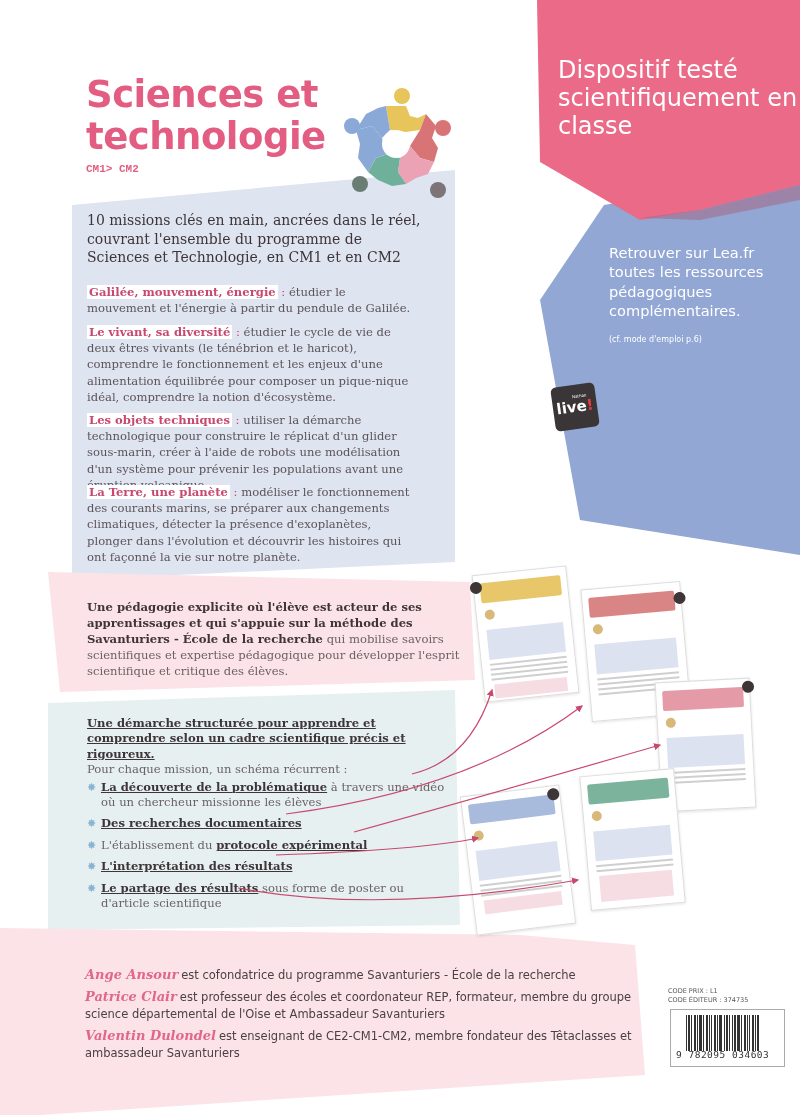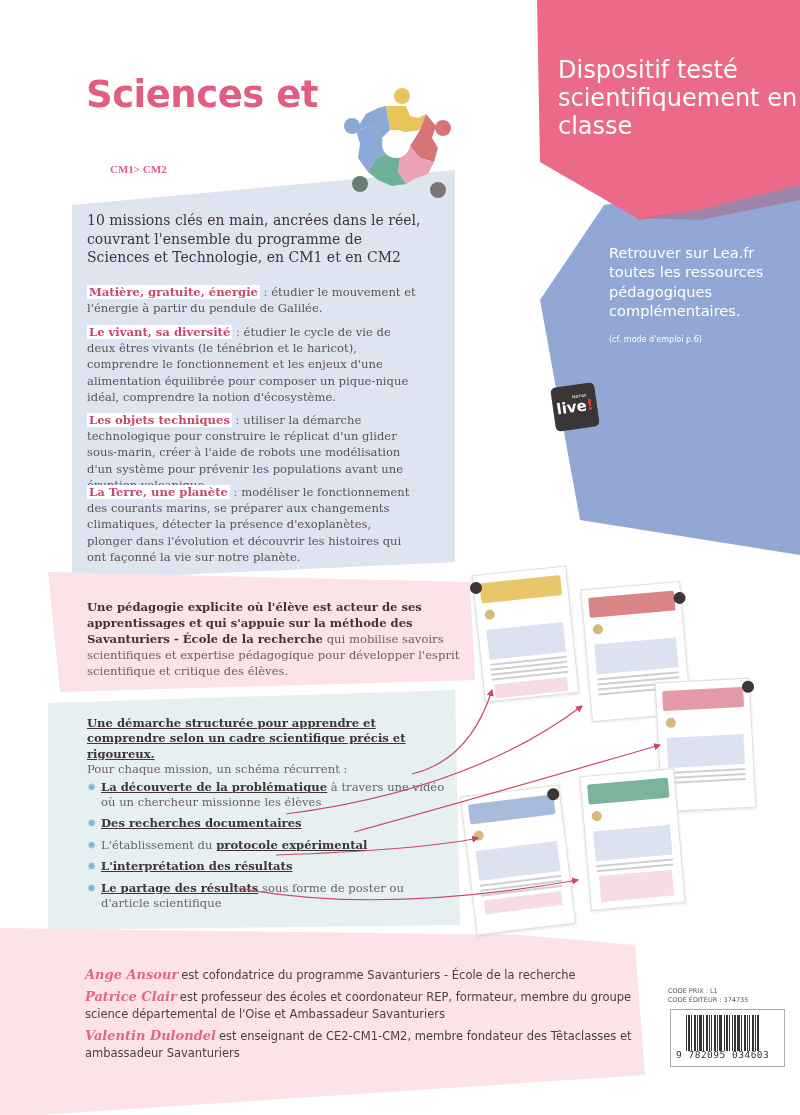--- a/index.html
+++ b/index.html
@@ -12,22 +12,22 @@
   .bg-shape { position: absolute; }
 
   
   .title {
     position: absolute; left: 86px; top: 74px;
     font-family: "DejaVu Sans", sans-serif; font-weight: bold;
     font-size: 37px; line-height: 42px; color: #e35d82; letter-spacing: -0.5px;
   }
   .subtitle {
     position: absolute; left: 86px; top: 163px;
-    font-family: Liberation Serif, serif; font-weight: bold;
-    font-size: 11px; color: #e35d82; margin-left: 24px;
+    font-family: Liberation Mono, monospace; font-weight: bold;
+    font-size: 11px; color: #e35d82;
   }
 
   .gear { position: absolute; left: 338px; top: 86px; width: 118px; height: 112px; }
 
   
   .banner-text {
     position: absolute; left: 558px; top: 56px; width: 240px;
     font-family: "DejaVu Sans", sans-serif; font-size: 24px; line-height: 28px;
     color: #ffffff; font-weight: normal;
   }
@@ -135,20 +135,21 @@
 
   <polygon points="48,572 470,582 475,680 60,692" fill="#fbe3e7"></polygon>
 
   <polygon points="48,703 455,690 460,925 48,930" fill="#e6f0f1"></polygon>
 
   <polygon points="0,928 520,935 635,945 645,1075 40,1115 0,1115" fill="#fbe3e7"></polygon>
 </svg>
 
 <div class="title">
   <div>Sciences et</div>
+  <div>technologie</div>
 </div>
 <div class="subtitle">CM1&gt; CM2</div>
 
 <svg class="gear" viewBox="0 0 118 112">
   <g transform="translate(58,58)">
     <path d="M-10,-38 L10,-38 L14,-28 L22,-26 L30,-30 L24,-14 L10,-12 L-6,-14 Z" fill="#e7c55b"></path>
     <path d="M24,-14 L30,-30 L40,-18 L36,-6 L42,4 L38,18 L24,14 L14,2 Z" fill="#d87476"></path>
     <path d="M14,2 L24,14 L38,18 L32,30 L20,34 L10,40 L2,28 L4,14 Z" fill="#eaa2b4"></path>
     <path d="M4,14 L2,28 L10,40 L-4,42 L-18,36 L-28,28 L-20,14 L-8,10 Z" fill="#6fb09a"></path>
     <path d="M-8,10 L-20,14 L-28,28 L-38,14 L-36,0 L-40,-14 L-24,-18 L-14,-6 Z" fill="#8aa9d6"></path>
@@ -170,21 +171,21 @@
 </div>
 <div class="live-logo">
   <span class="small">Nathan</span>
   <span>live</span>
     <span class="bang">!</span>
 </div>
 
 <div class="intro">10 missions clés en main, ancrées dans le réel, couvrant l'ensemble du programme de Sciences et Technologie, en CM1 et en CM2</div>
 
 <div class="topic" style="top:284px">
-  <span class="hl">Matière, gratuite, énergie</span><span class="colon"> : </span><span>étudier le mouvement et l'énergie à partir du pendule de Galilée.</span>
+  <span class="hl">Galilée, mouvement, énergie</span><span class="colon"> : </span><span>étudier le mouvement et l'énergie à partir du pendule de Galilée.</span>
 </div>
 <div class="topic" style="top:324px">
   <span class="hl">Le vivant, sa diversité</span><span class="colon"> : </span><span>étudier le cycle de vie de deux êtres vivants (le ténébrion et le haricot), comprendre le fonctionnement et les enjeux d'une alimentation équilibrée pour composer un pique-nique idéal, comprendre la notion d'écosystème.</span>
 </div>
 <div class="topic" style="top:412px">
   <span class="hl">Les objets techniques</span><span class="colon"> : </span><span>utiliser la démarche technologique pour construire le réplicat d'un glider sous-marin, créer à l'aide de robots une modélisation d'un système pour prévenir les populations avant une éruption volcanique.</span>
 </div>
 <div class="topic" style="top:484px">
   <span class="hl">La Terre, une planète</span><span class="colon"> : </span><span>modéliser le fonctionnement des courants marins, se préparer aux changements climatiques, détecter la présence d'exoplanètes, plonger dans l'évolution et découvrir les histoires qui ont façonné la vie sur notre planète.</span>
 </div>

